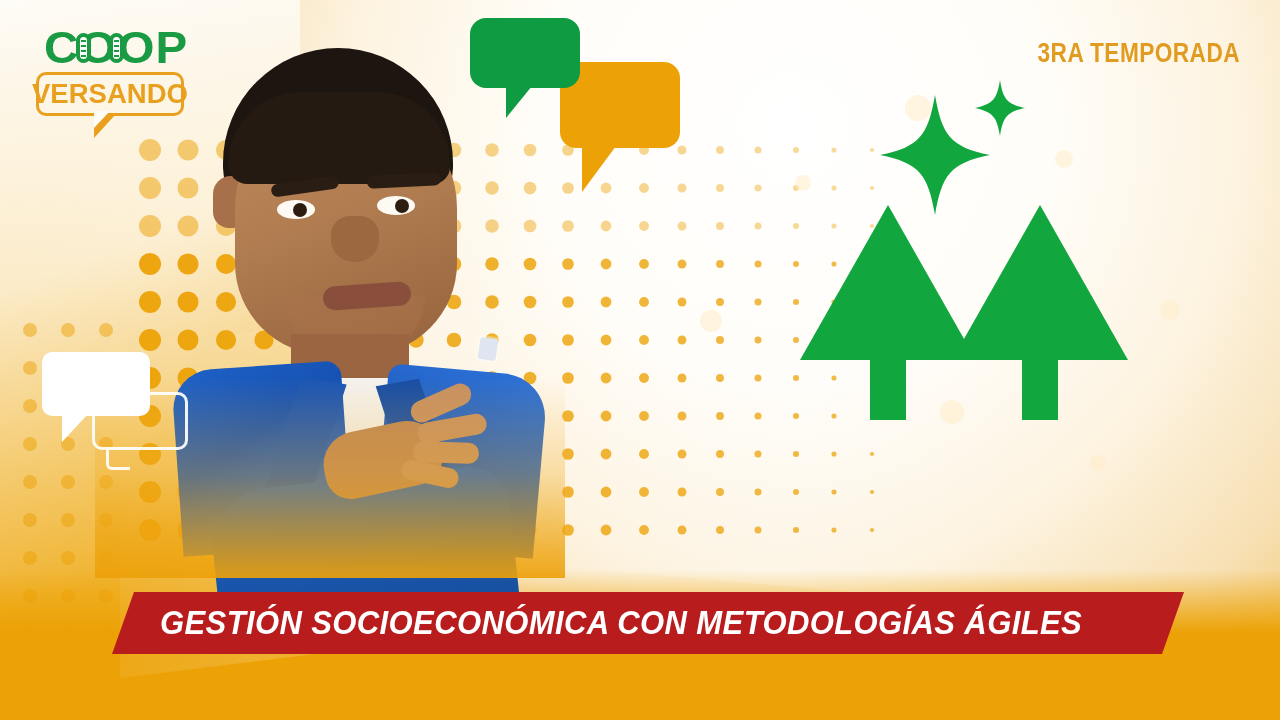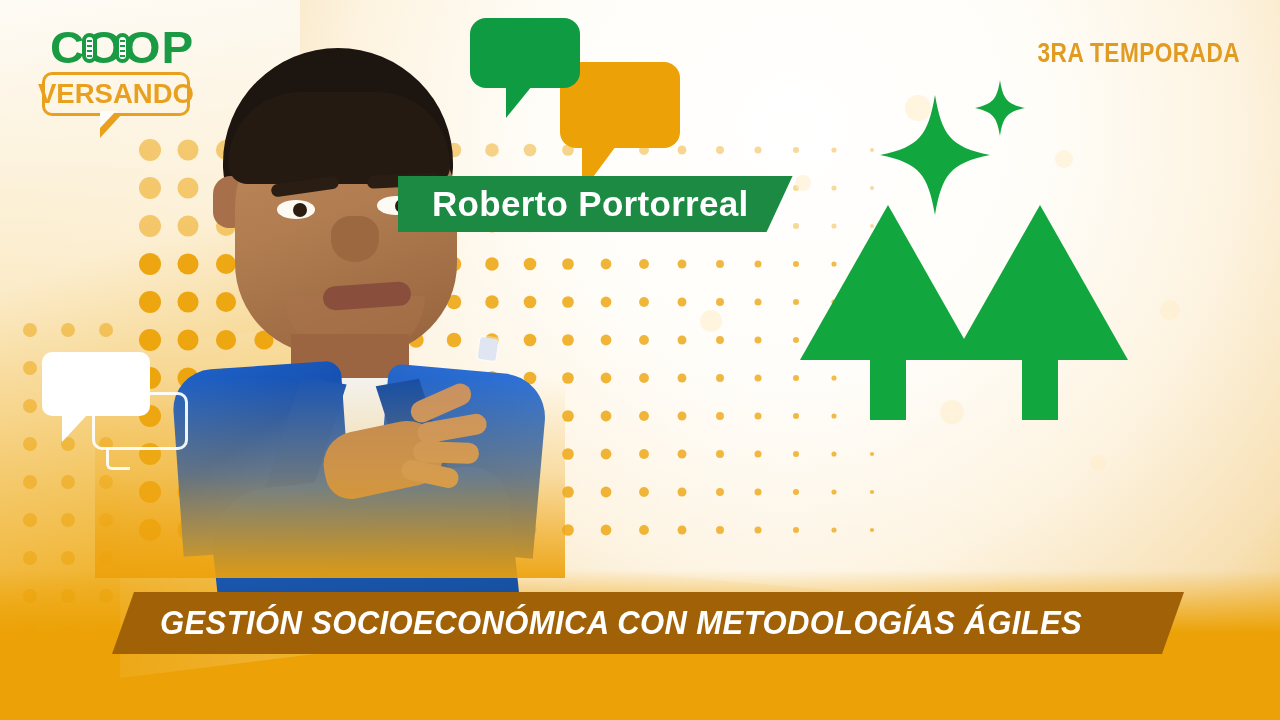--- a/index.html
+++ b/index.html
@@ -46,21 +46,21 @@
   .tree{position:absolute;}
   .tri{width:0;height:0;border-left:var(--w) solid transparent;border-right:var(--w) solid transparent;border-bottom:var(--h) solid #11a63e;}
   .trunk{width:var(--tw);height:var(--th);background:#11a63e;margin:0 auto;}
 
   
   .bub{position:absolute;}
   .bub-body{border-radius:16px;}
   .bub-tail{position:absolute;width:0;height:0;}
 
   
-  .logo{position:absolute;left:42px;top:26px;width:150px;height:100px;}
+  .logo{position:absolute;left:36px;top:26px;width:150px;height:100px;}
   .logo-coop{
     font-family:"Liberation Sans", sans-serif;
     font-weight:bold;font-size:44px;letter-spacing:1px;color:#1a9b43;
     line-height:1;transform:scaleX(1.08);transform-origin:left center;
     position:absolute;left:8px;top:0;
   }
   .corn{
     position:absolute;width:15px;height:30px;border:4px solid #1a9b43;border-radius:8px;background:#fff;
   }
   .corn i{position:absolute;left:1px;right:1px;height:2px;background:#1a9b43;}
@@ -140,21 +140,21 @@
     color:#fff;font-size:59px;line-height:.96;white-space:nowrap;
     transform:scaleX(.84);transform-origin:left center;
     text-shadow:0 2px 5px rgba(120,70,0,.22);
   }
   .hl-strong{font-weight:bold;}
   .hl-light{font-weight:normal;}
 
   
   .sub-bar{
     position:absolute;left:112px;top:592px;width:1072px;height:62px;
-    background:#a16207;
+    background:#b91c1c;
     clip-path:polygon(22px 0, 100% 0, calc(100% - 22px) 100%, 0 100%);
     display:flex;align-items:center;
   }
   .sub-bar span{
     display:block;margin-left:48px;color:#fff;font-weight:bold;font-style:italic;
     font-size:33px;letter-spacing:.4px;white-space:nowrap;
     transform:scaleX(.94);transform-origin:left center;
   }
 </style>
 </head>
@@ -509,22 +509,19 @@
         <i style="top: 3px;"></i>
         <i style="top: 8px;"></i>
         <i style="top: 13px;"></i>
         <i style="top: 18px;"></i>
         <i style="top: 23px;"></i>
       </div>
     </div>
 
   <div class="season">3RA TEMPORADA</div>
 
-  <div class="name-banner">
-    <span>Roberto Portorreal</span>
-  </div>
 
 
   <div class="sub-bar">
     <span>GESTIÓN SOCIOECONÓMICA CON METODOLOGÍAS ÁGILES</span>
   </div>
 
 </div>
 
 </body></html>

